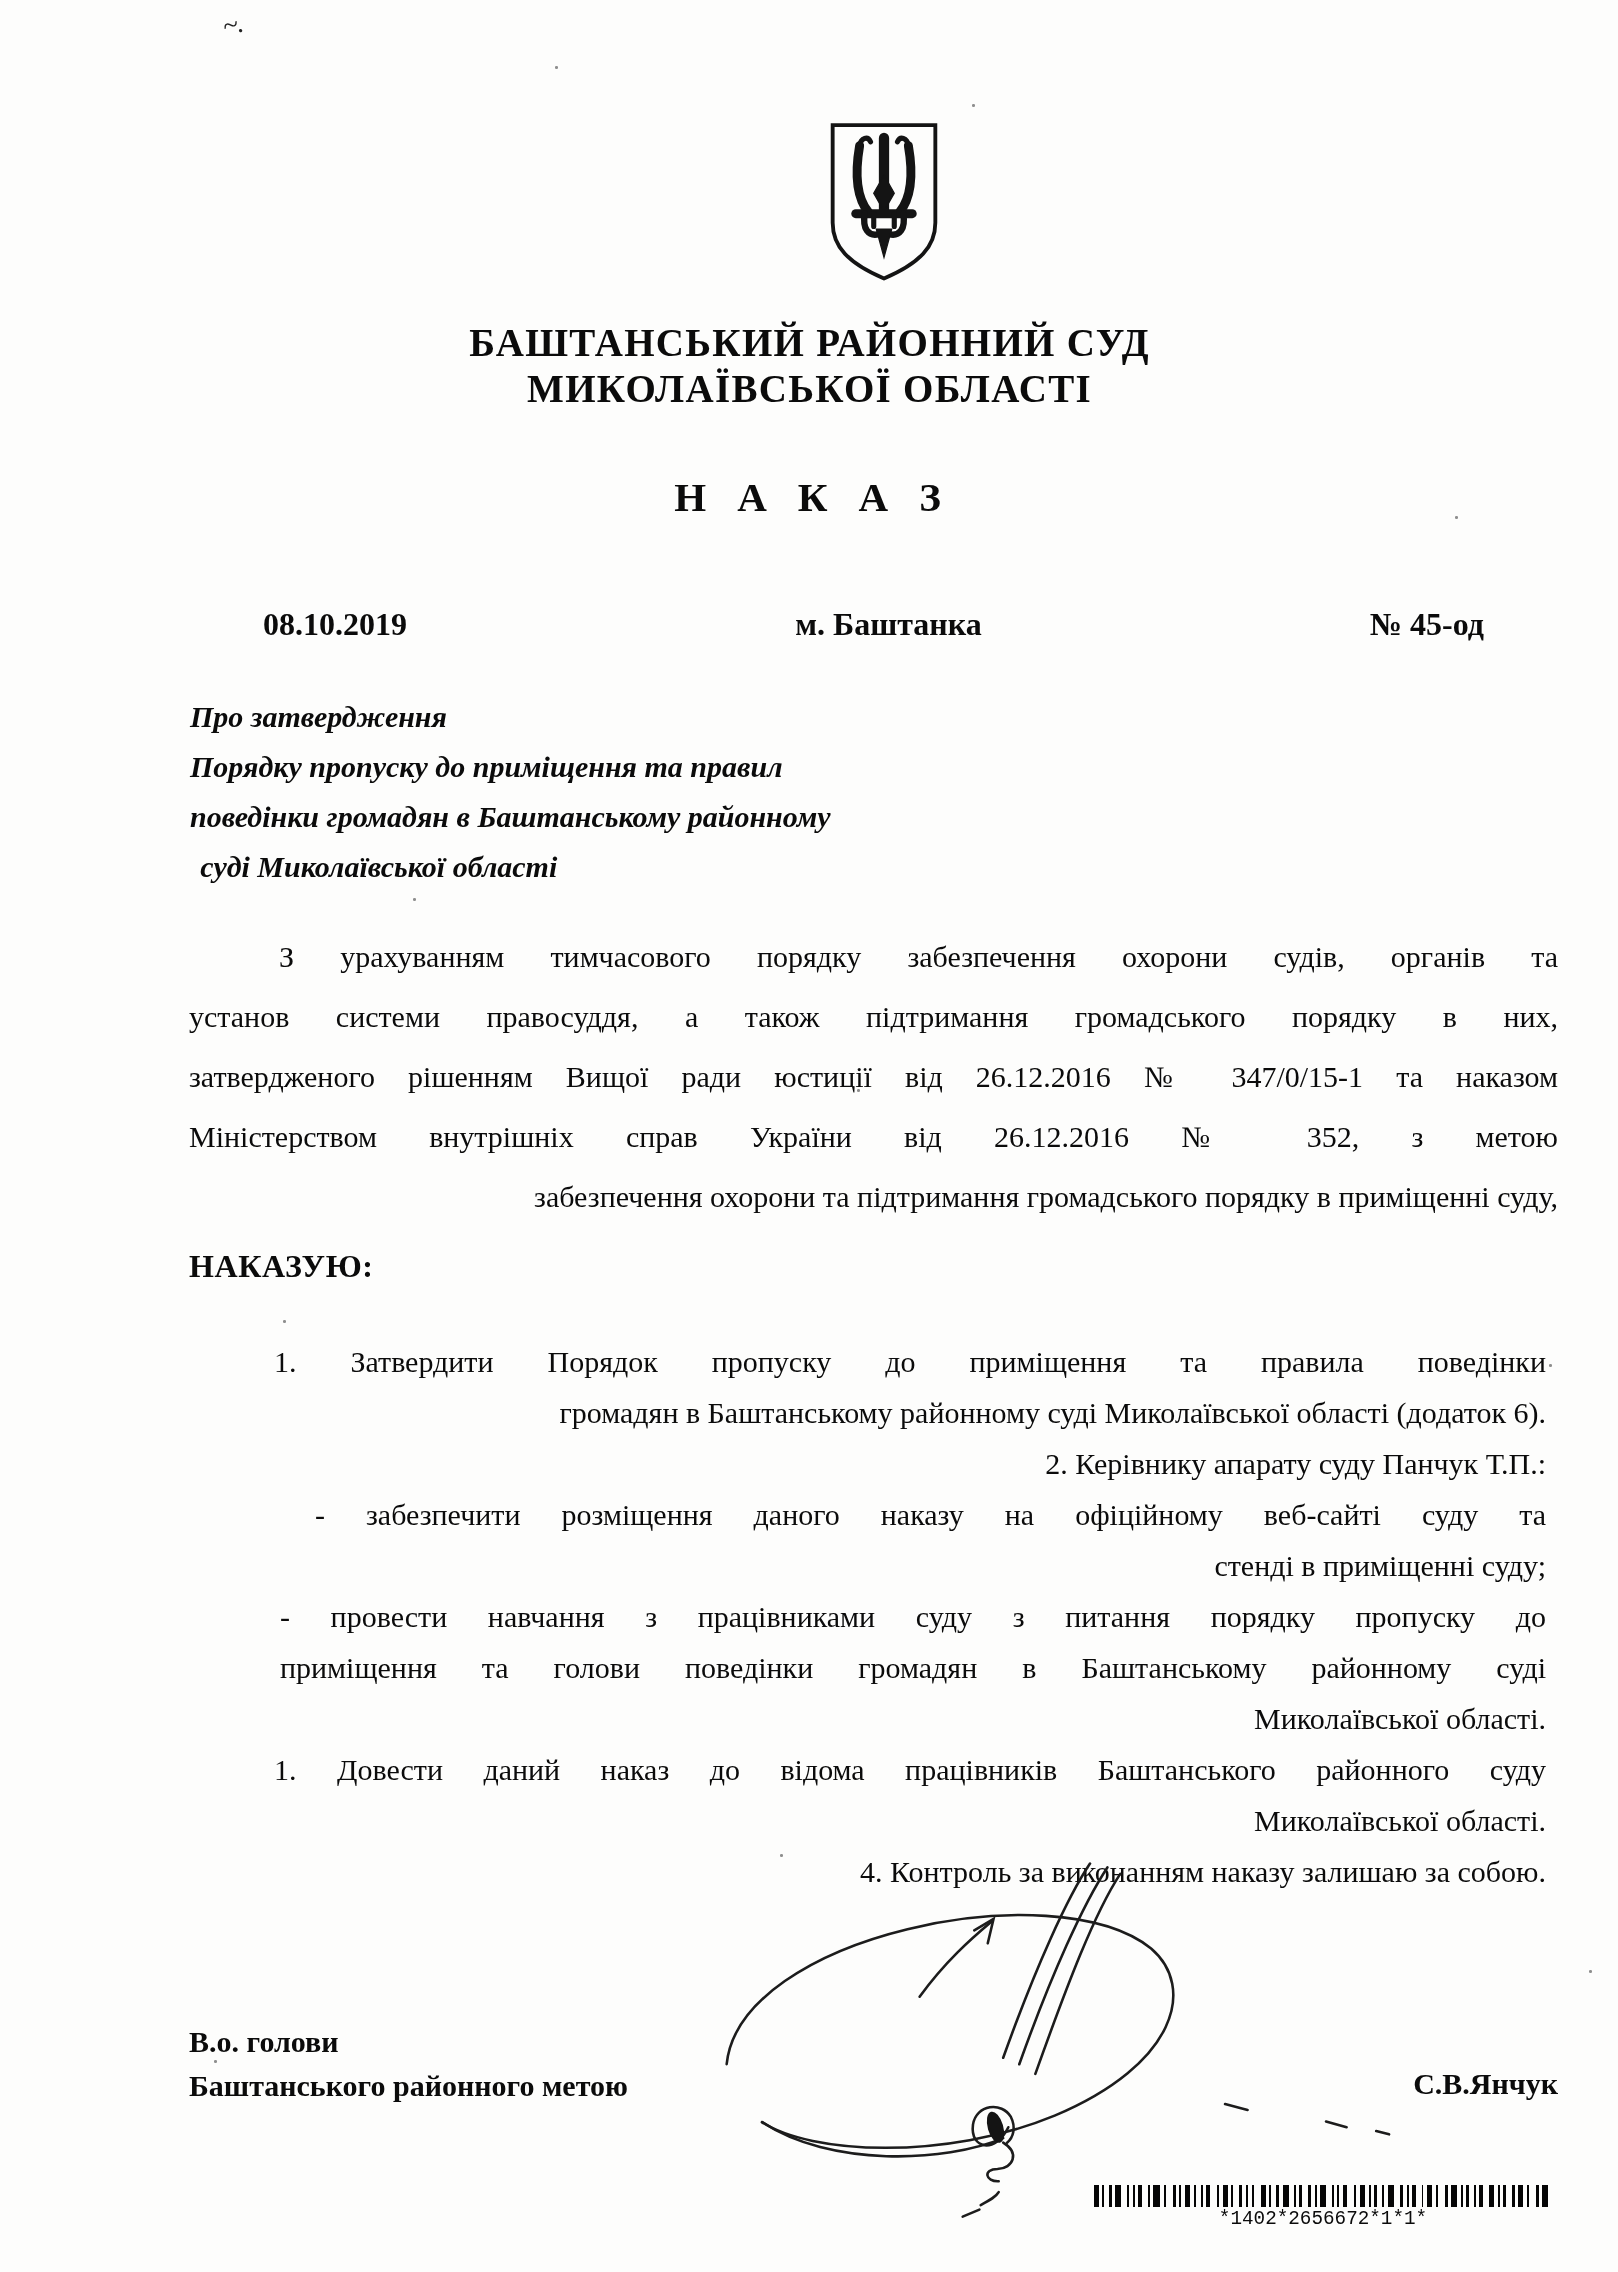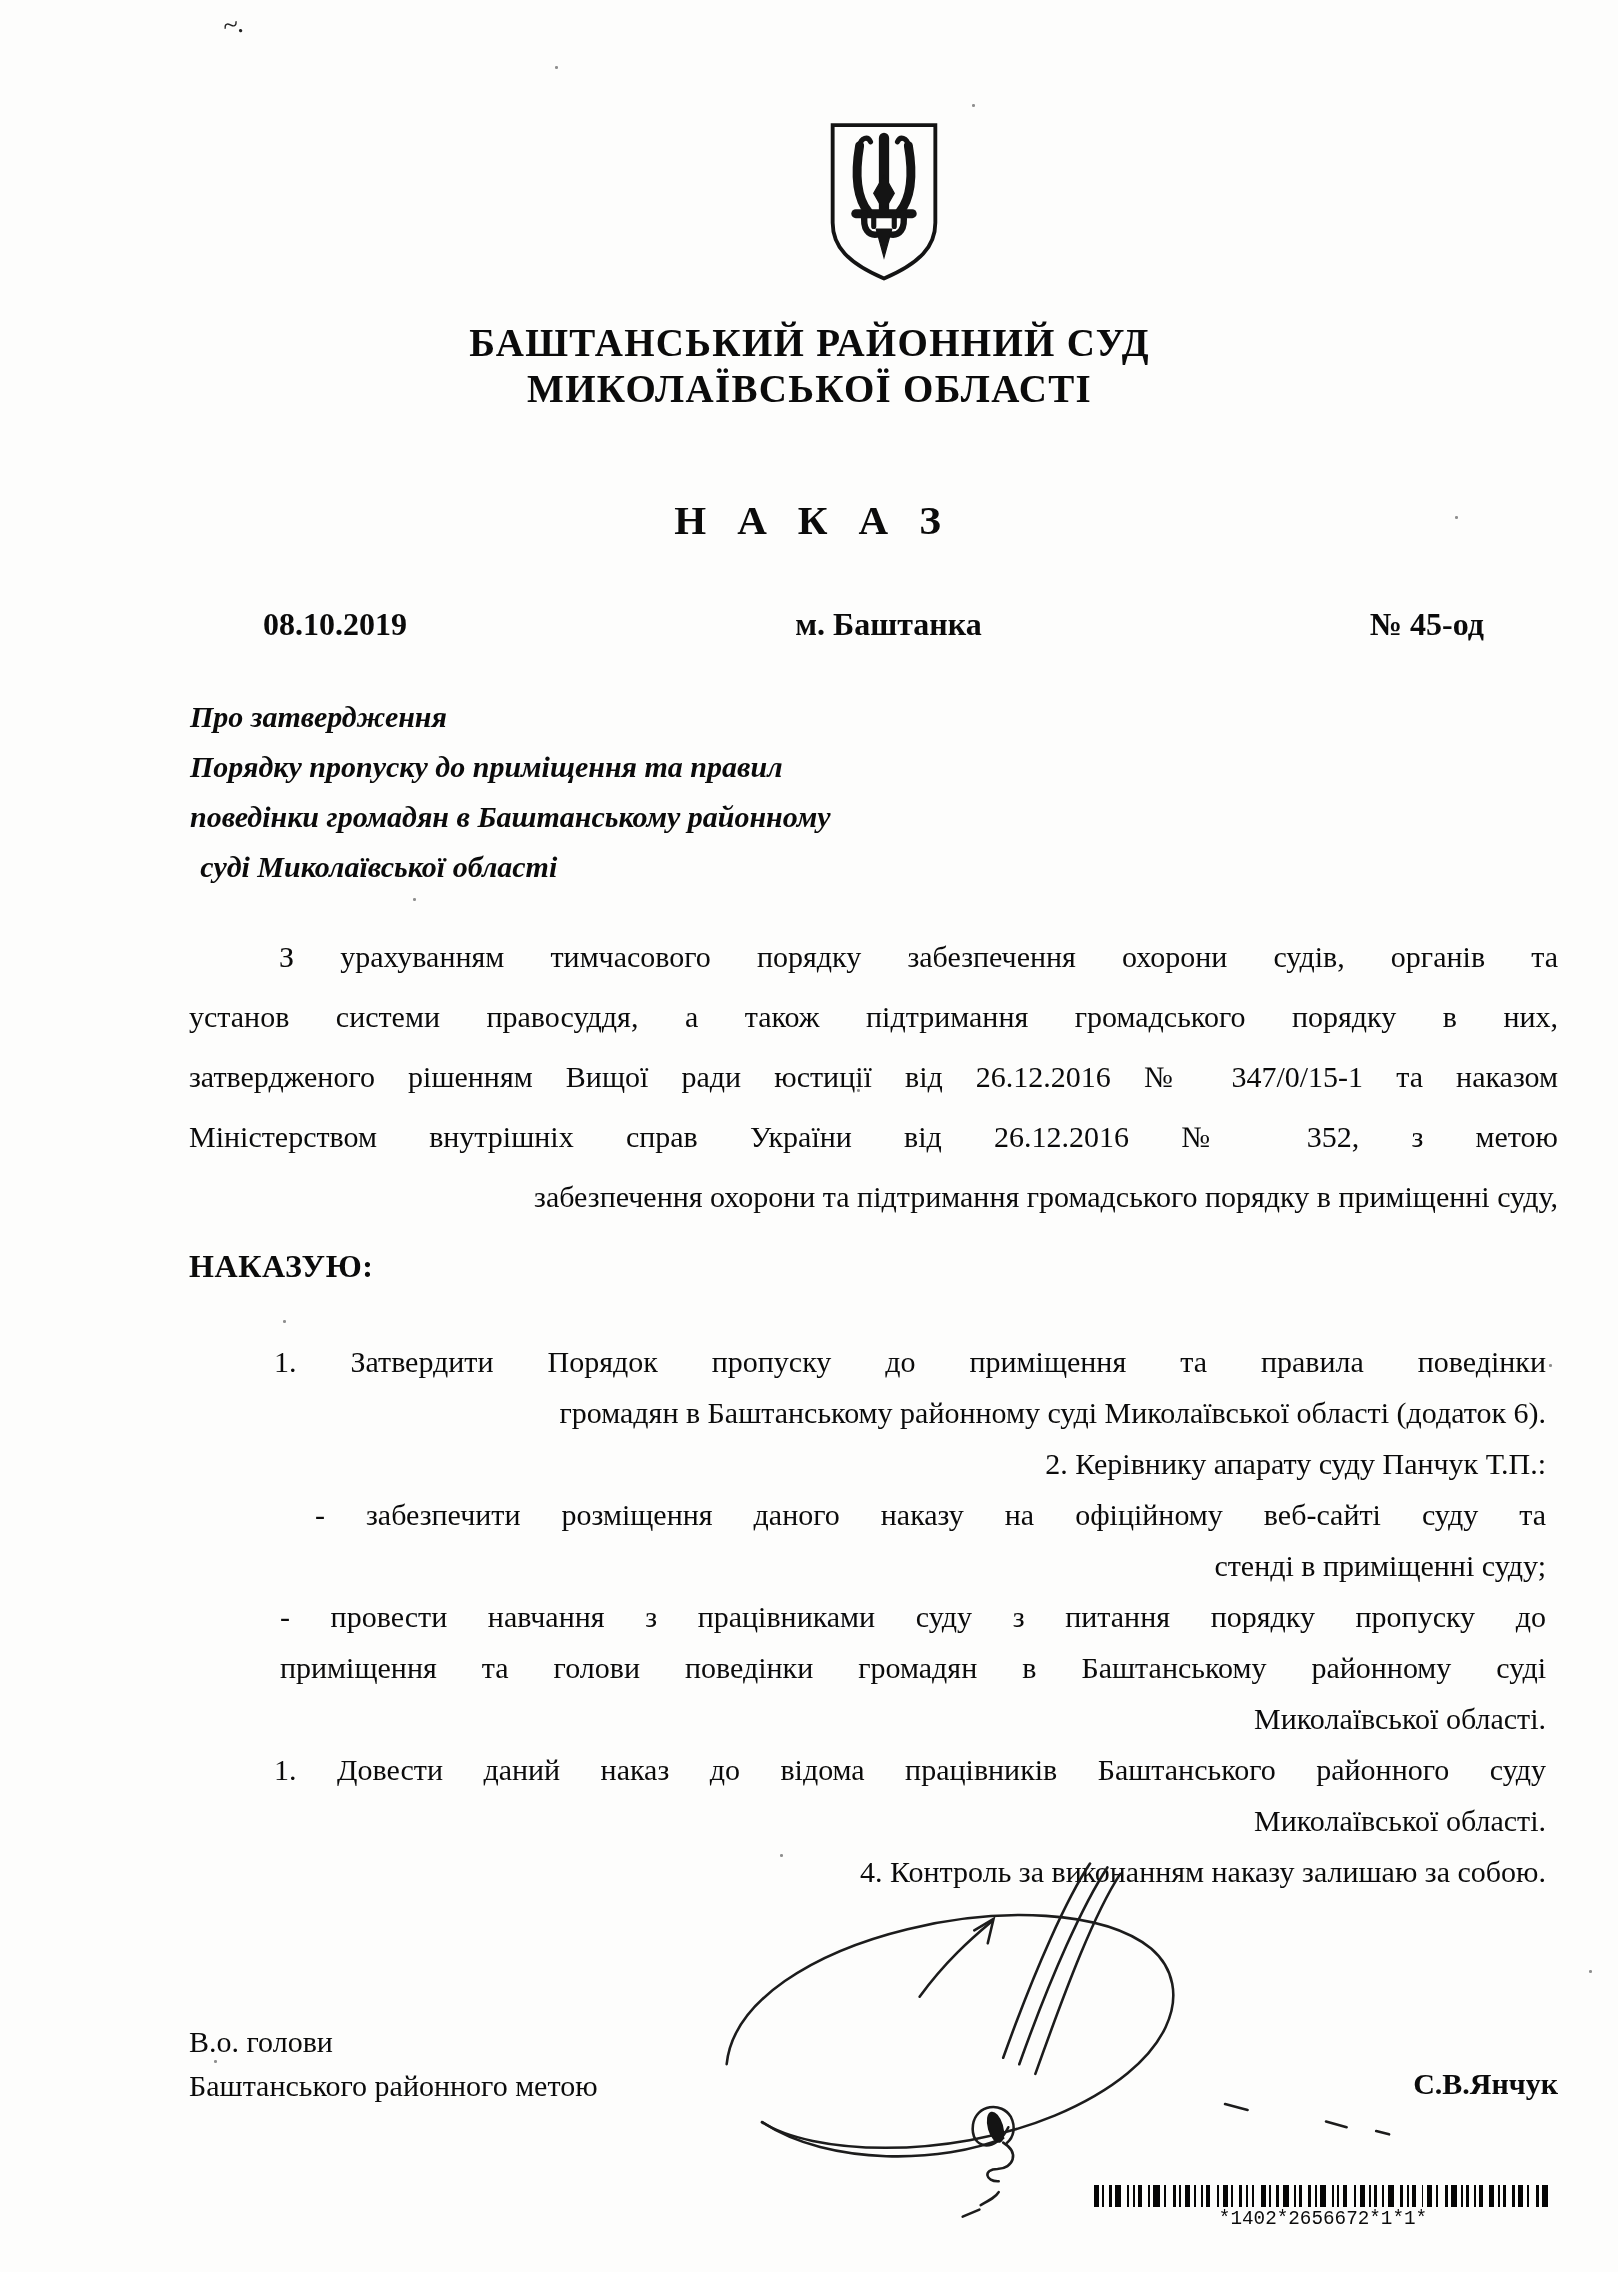--- a/index.html
+++ b/index.html
@@ -7,21 +7,21 @@
         font-family:"Liberation Serif","DejaVu Serif",serif;color:#0b0b0b;overflow:hidden}
   .abs{position:absolute}
 
   .artifact{left:223px;top:9px;font-size:28px;color:#222;transform:rotate(-14deg);letter-spacing:-2.6px}
 
   .emblem{left:826px;top:120px;width:116px;height:163px}
 
   .court{top:320px;left:0;width:100%;text-align:center;font-weight:bold;
          font-size:39px;line-height:46px;letter-spacing:1.3px}
 
-  .doctype{top:496px;left:0;width:100%;text-align:center;font-weight:bold;
+  .doctype{top:473px;left:0;width:100%;text-align:center;font-weight:bold;
            font-size:41px;letter-spacing:3.9px;word-spacing:13px}
 
   .meta-row{top:606px;left:263px;width:1221px;display:flex;justify-content:space-between;
             font-weight:bold;font-size:32px}
 
   .subject{top:692px;left:190px;width:804px;font-weight:bold;font-style:italic;
            font-size:30px;line-height:50px}
   .subject .sp{padding-left:10.3px}
 
   .preamble{top:927px;left:189px;width:1369px;font-size:30px;line-height:60px}
@@ -30,21 +30,21 @@
   .jline{text-align:justify;text-align-last:justify}
   .lline{text-align:right}
   .ind140{text-indent:90px}
   .ind150{text-indent:97px}
   .ind160{text-indent:103px}
   .ind215{text-indent:138px}
   .off160{padding-left:103px}
 
   .orderword{top:1248px;left:189px;font-size:32px;font-weight:bold;letter-spacing:0.6px}
 
-  .sig-role{top:2020px;left:189px;font-size:30px;font-weight:normal;line-height:44px}
+  .sig-role{top:2020px;left:189px;font-size:30px;font-weight:bold;line-height:44px}
   .sig-name{top:2067px;right:61px;font-size:30px;font-weight:bold}
   .signature-svg{left:643px;top:1852px;width:804px;height:373px}
 
   .barcode{left:1089px;top:2185px;width:468px;text-align:center}
   .bars{height:22px;font-size:0;white-space:nowrap;overflow:hidden}
   .bars i{display:inline-block;height:22px;background:#050505;vertical-align:top}
   .bc-text{font-family:"Liberation Mono","DejaVu Sans Mono",monospace;
            font-size:19.3px;margin-top:0.6px;color:#0b0b0b}
 
   .speck{position:absolute;background:#333;border-radius:50%;opacity:.55}

